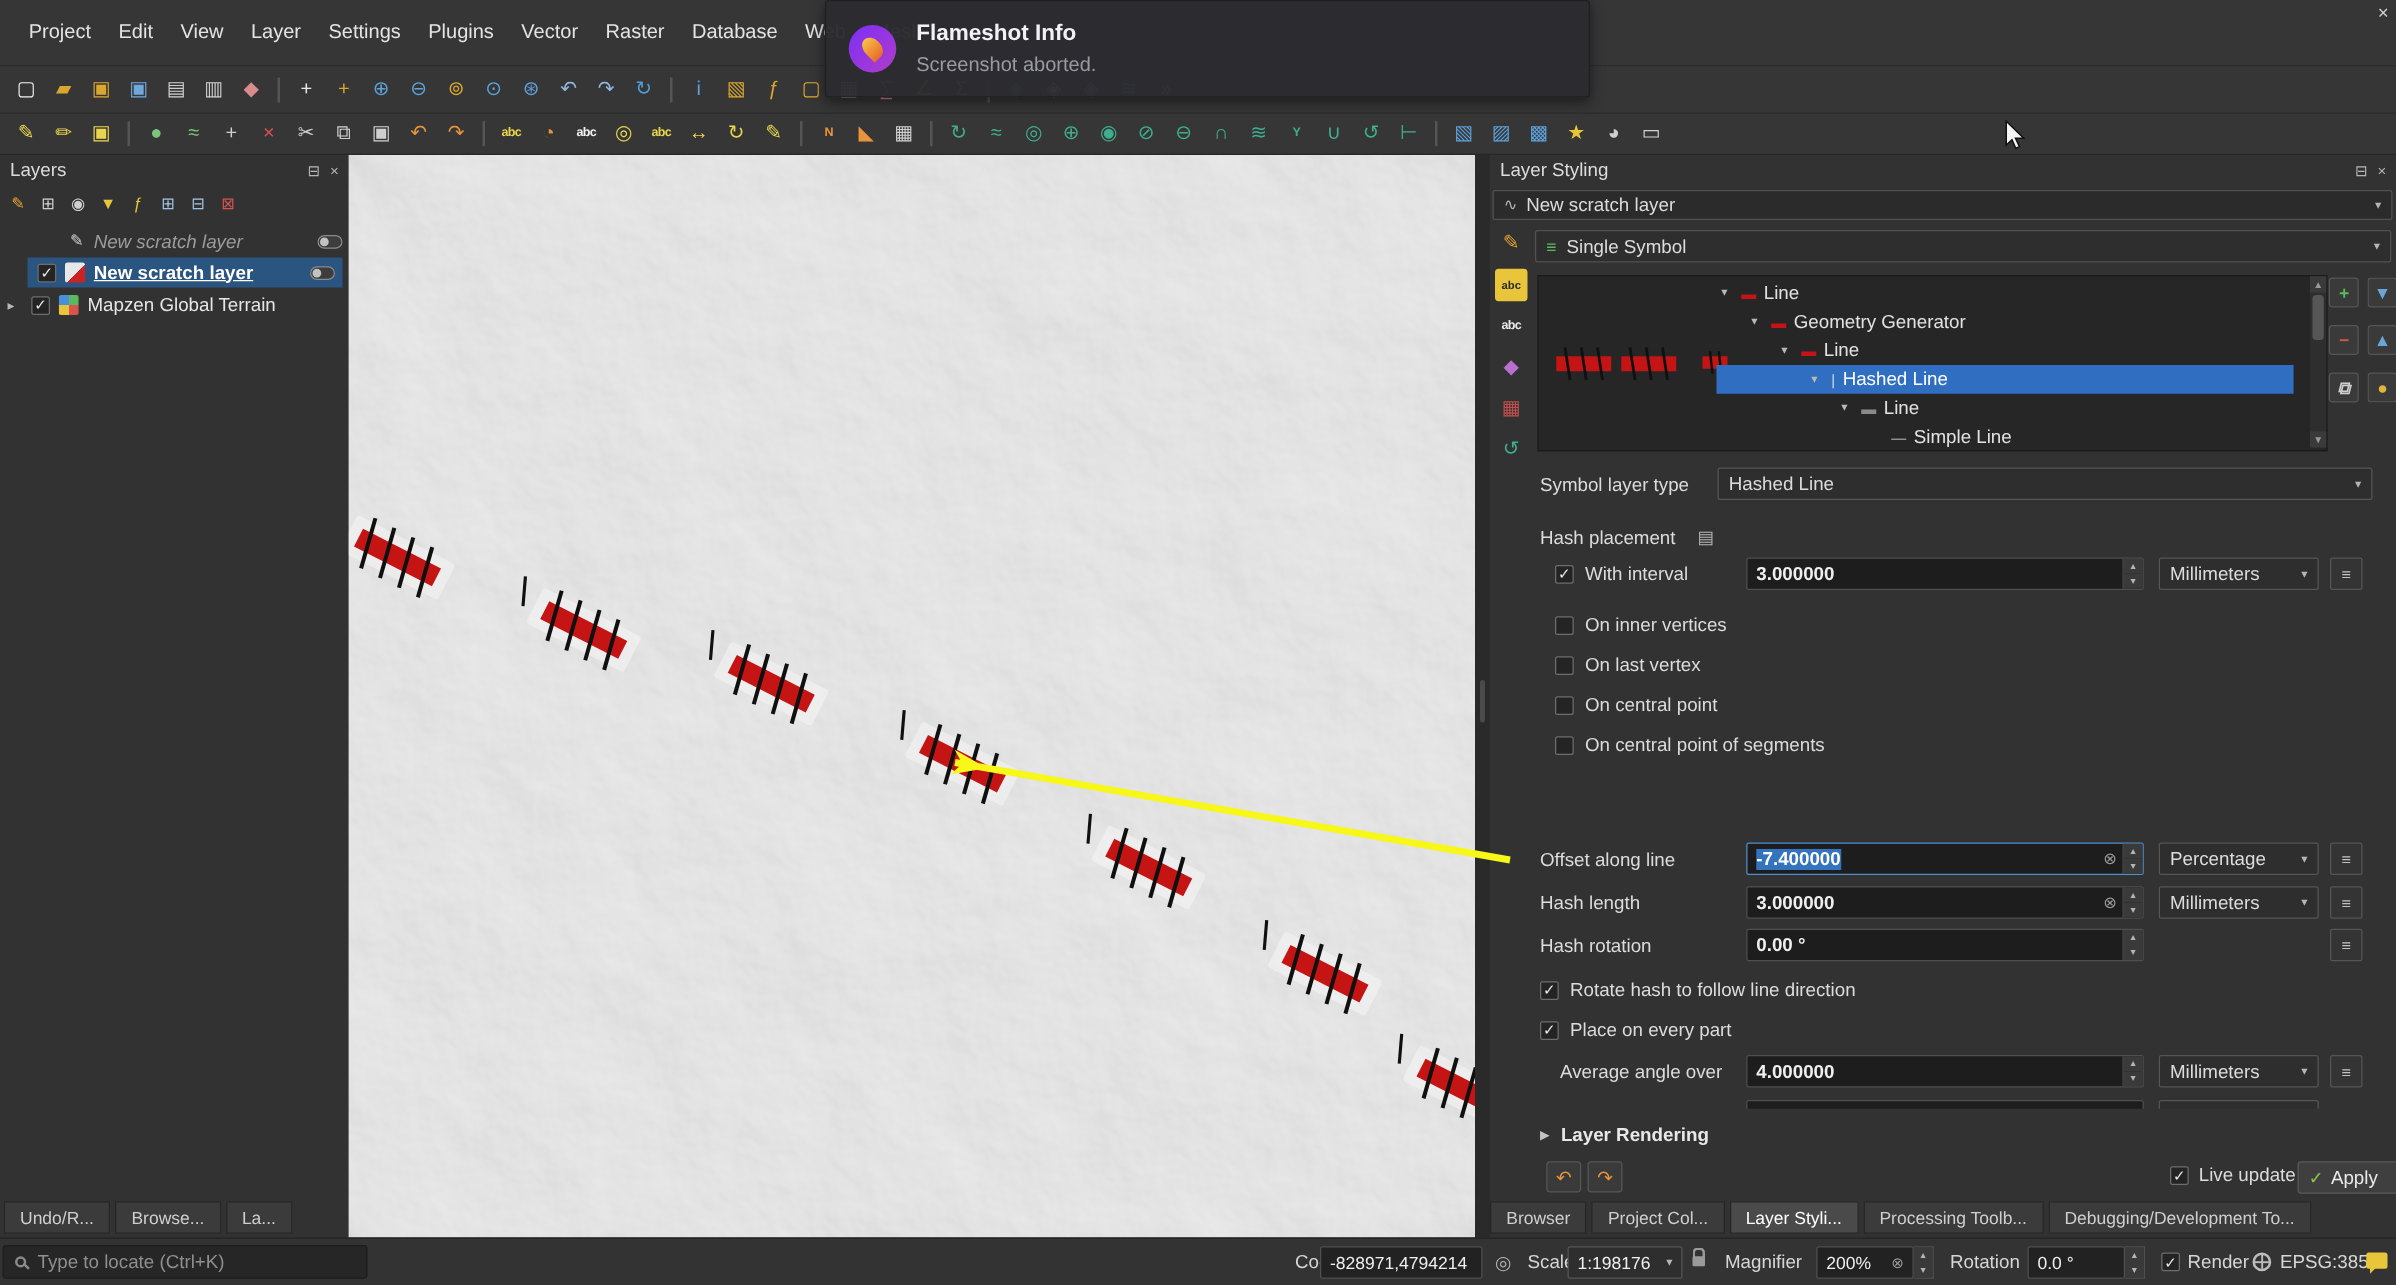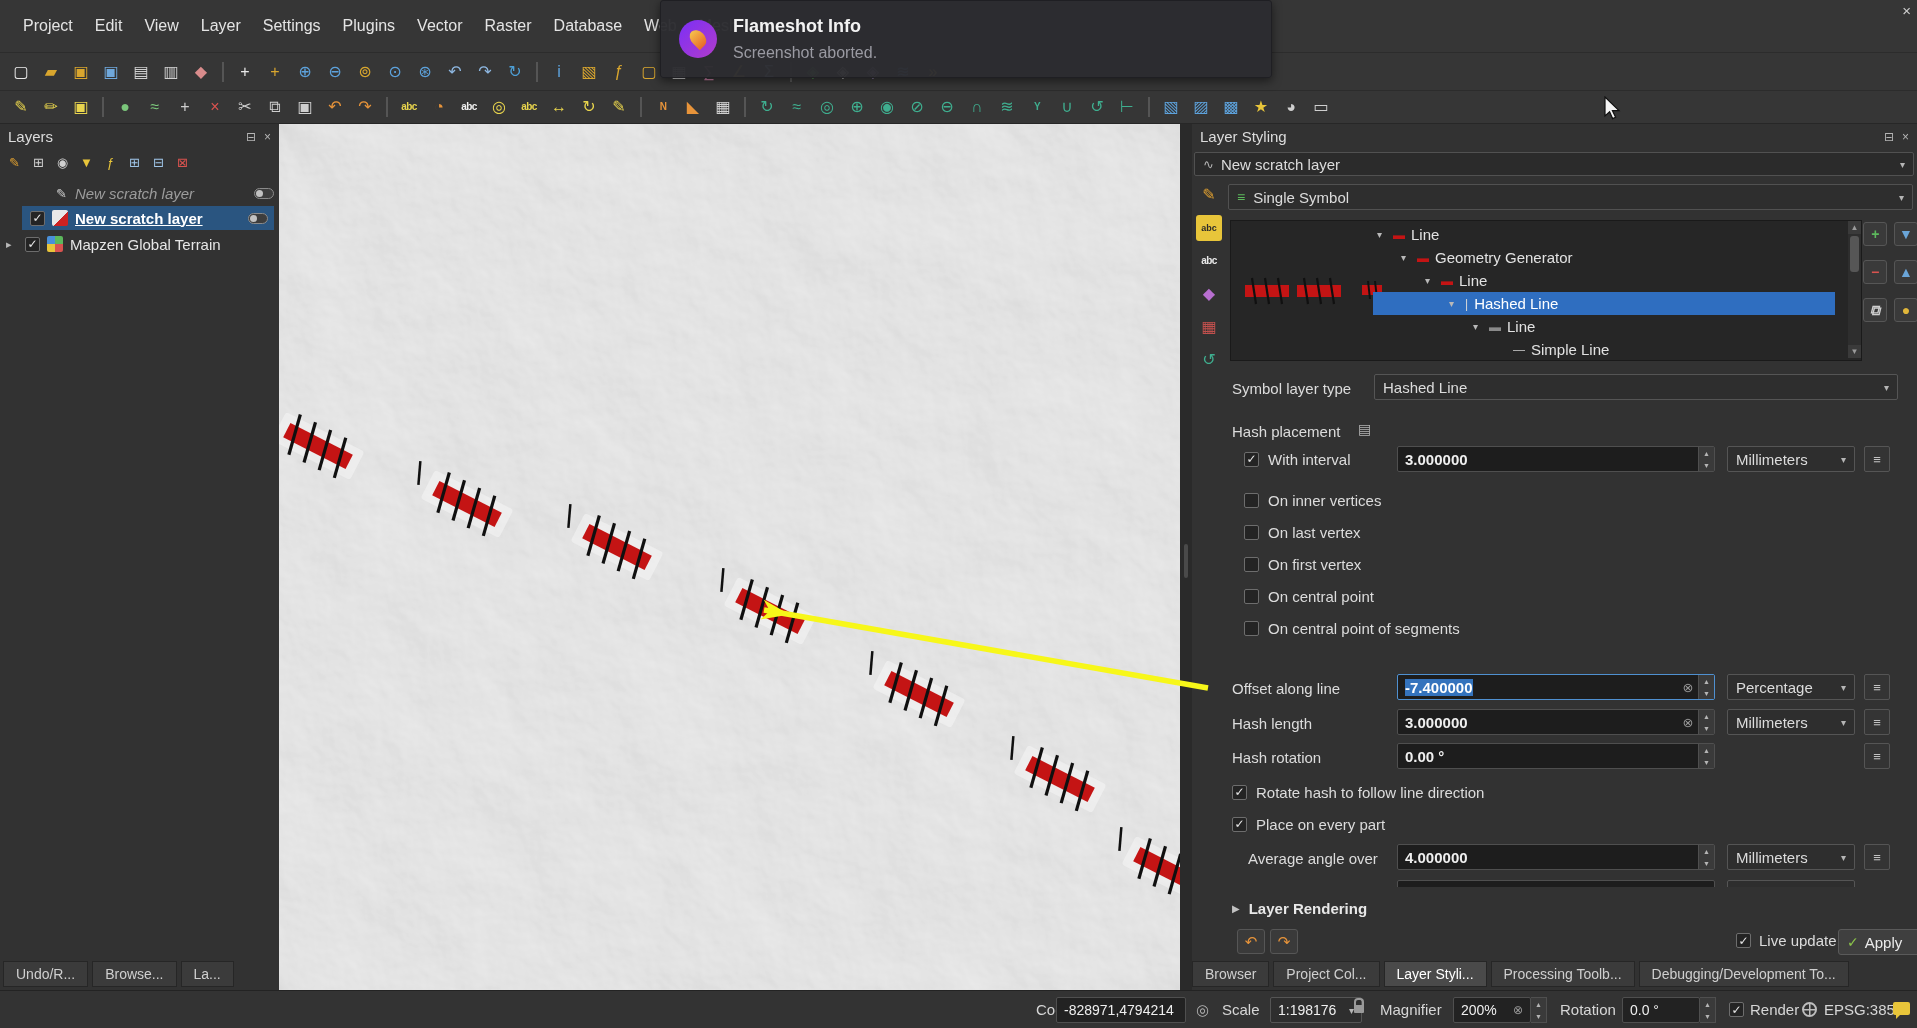--- a/index.html
+++ b/index.html
@@ -722,24 +722,20 @@
       <div class="cbrow" style="position:static;margin-left:52px;height:32px;">
         <span class="cb"></span>
         <span class="olbl">On inner vertices</span>
       </div>
 
       <div class="cbrow" style="position:static;margin-left:52px;height:32px;">
         <span class="cb"></span>
         <span class="olbl">On last vertex</span>
       </div>
 
-      <div class="cbrow" style="position:static;margin-left:52px;height:32px;">
-        <span class="cb"></span>
-        <span class="olbl">On first vertex</span>
-      </div>
 
       <div class="cbrow" style="position:static;margin-left:52px;height:32px;">
         <span class="cb"></span>
         <span class="olbl">On central point</span>
       </div>
 
       <div class="cbrow" style="position:static;margin-left:52px;height:32px;">
         <span class="cb"></span>
         <span class="olbl">On central point of segments</span>
       </div>
@@ -845,27 +841,31 @@
 
   <div class="dtab">Browser</div>
       <div class="dtab">Project Col...</div>
       <div class="dtab active">Layer Styli...</div>
       <div class="dtab">Processing Toolb...</div>
       <div class="dtab">Debugging/Development To...</div>
     </div>
 </div>
 
 <div class="statusbar">
+  <div class="locator">
+    <span class="mag"></span>
+    <span class="ph">Type to locate (Ctrl+K)</span>
+  </div>
   <span class="sb-lbl" style="left:1036px;">Coordinate</span>
   <div class="sb-box" style="left:1056px;width:130px;">
     <span>-828971,4794214</span>
   </div>
   <span class="sb-lbl" style="left:1196px;color:#b5b5b5;">◎</span>
   <span class="sb-lbl" style="left:1222px;">Scale</span>
-  <div class="sb-combo" style="left:1254px;width:92px;margin-left:16px;">
+  <div class="sb-combo" style="left:1254px;width:92px;">
     <span>1:198176</span>
     <span class="combo-arrow">▾</span>
   </div>
   <span class="lockic" style="left:1354px;"></span>
   <span class="sb-lbl" style="left:1380px;">Magnifier</span>
   <div class="sb-box" style="left:1453px;width:78px;justify-content:space-between;">
     <span>200%</span>
     <span style="color:#9a9a9a;font-size:12px;">⊗</span>
   </div>
   <div class="sb-spin" style="left:1531px;">

